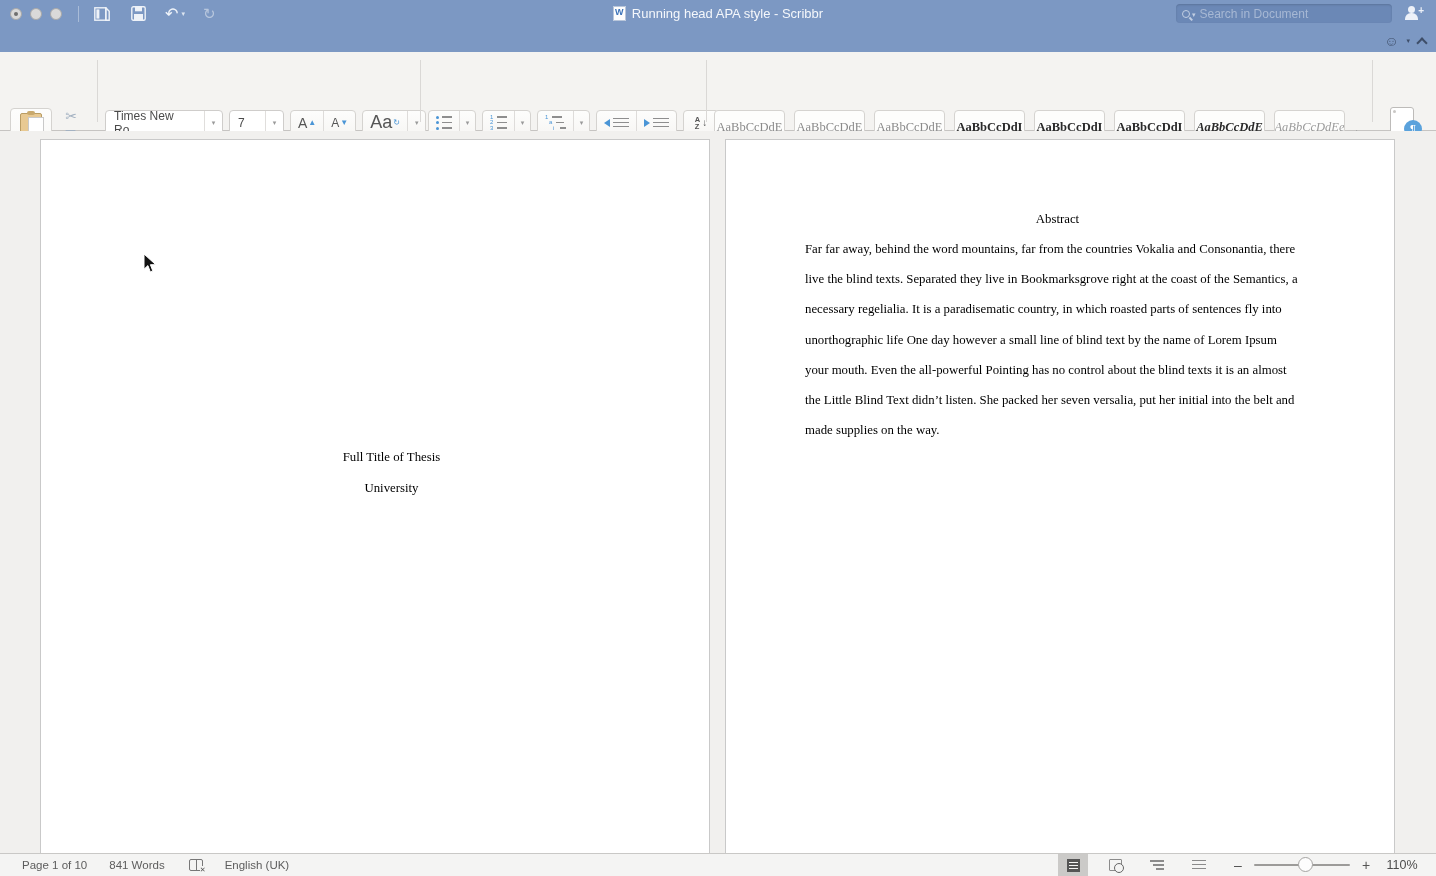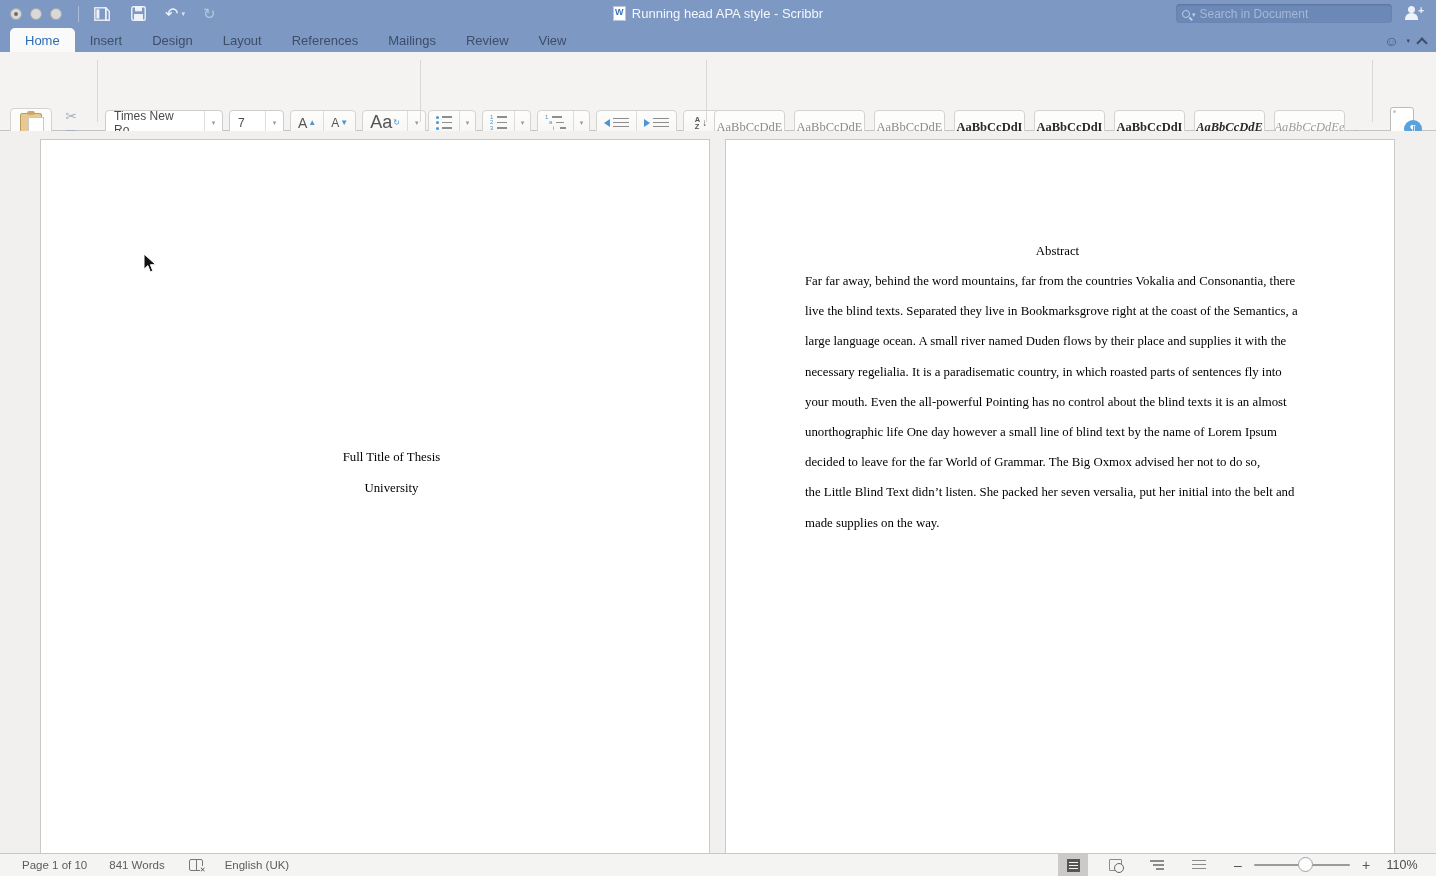--- a/index.html
+++ b/index.html
@@ -118,21 +118,21 @@
   .sp-ic:before { content:""; position:absolute; left:2px; top:2px; width:3px; height:3px; border-radius:50%; background:#c9c7c5; }
   .sp-bubble { position:absolute; right:-9px; bottom:-4px; width:18px; height:18px; border-radius:50%; background:#5aa2dc; color:#fff; font-size:11px; display:flex; align-items:center; justify-content:center; }
   .sp-label { margin-top:5px; font-size:11px; color:#555; text-align:center; line-height:13px; width:40px; }
 
   
   .canvas { position:absolute; top:131px; left:0; width:1436px; height:722px; background:#f1f0ee; overflow:hidden; }
   .page { position:absolute; top:8px; width:670px; height:722px; background:#fff; border:1px solid #c9c9c9; border-bottom:none; font-family:"Liberation Serif", serif; color:#000; }
   .page-left { left:40px;padding-left:33px; }
   .page-right { left:725px; }
   .titleblock { padding-top:302px; text-align:center; font-size:12.8px; line-height:30.5px; }
-  .abs-content { padding:96px 84px 0 79px; font-size:12.8px; }
+  .abs-content { padding:64px 84px 0 79px; font-size:12.8px; }
   .abs-heading { text-align:center; line-height:30px; }
   .abs-lines { line-height:30.2px; white-space:nowrap; }
   .abs-lines div { white-space:nowrap; }
   .kw-line { line-height:30.2px; padding-left:40px; }
   .kw-label { font-style:italic; }
 
   
   .cursor { position:absolute; left:143px; top:253px; z-index:50; pointer-events:none; }
 
   
@@ -200,30 +200,20 @@
       <span class="search-caret">▾</span>
       <span class="search-ph">Search in Document</span>
     </div>
     <div class="person-add">
       <span class="pa-head"></span>
       <span class="pa-body"></span>
       <span class="pa-plus">+</span>
     </div>
   </div>
 
-  <div class="tabbar">
-    <div class="tab active">Home</div>
-    <div class="tab">Insert</div>
-    <div class="tab">Design</div>
-    <div class="tab">Layout</div>
-    <div class="tab">References</div>
-    <div class="tab">Mailings</div>
-    <div class="tab">Review</div>
-    <div class="tab">View</div>
-  </div>
   <div class="ribbon-right-ctrls">
     <span class="smiley">☺</span>
     <span class="mini-caret" style="color:#3e4e69;">▾</span>
     <span class="chev-up"></span>
   </div>
 </div>
 
 <div class="ribbon">
 
   <div class="paste-btn rbtn">
@@ -550,25 +540,23 @@
         <div>Full Title of Thesis</div>
         <div>University</div>
       </div>
   </div>
   <div class="page page-right">
     <div class="abs-content">
       <div class="abs-heading">Abstract</div>
       <div class="abs-lines">
           <div>Far far away, behind the word mountains, far from the countries Vokalia and Consonantia, there</div>
           <div>live the blind texts. Separated they live in Bookmarksgrove right at the coast of the Semantics, a</div>
-          <div>large language ocean. A small river named Duden flows by their place and supplies it with the</div>
           <div>necessary regelialia. It is a paradisematic country, in which roasted parts of sentences fly into</div>
+          <div>unorthographic life One day however a small line of blind text by the name of Lorem Ipsum</div>
           <div>your mouth. Even the all-powerful Pointing has no control about the blind texts it is an almost</div>
-          <div>unorthographic life One day however a small line of blind text by the name of Lorem Ipsum</div>
-          <div>decided to leave for the far World of Grammar. The Big Oxmox advised her not to do so,</div>
           <div>the Little Blind Text didn’t listen. She packed her seven versalia, put her initial into the belt and</div>
           <div>made supplies on the way.</div>
         </div>
     </div>
   </div>
 </div>
 
 <svg class="cursor" width="14" height="21" viewBox="0 0 14 21">
   <path d="M1 1 L1 16.2 L4.9 12.6 L7.3 18.9 L9.8 17.9 L7.4 11.7 L12.8 11.7 Z" fill="#111" stroke="#fff" stroke-width="1"></path>
 </svg>

